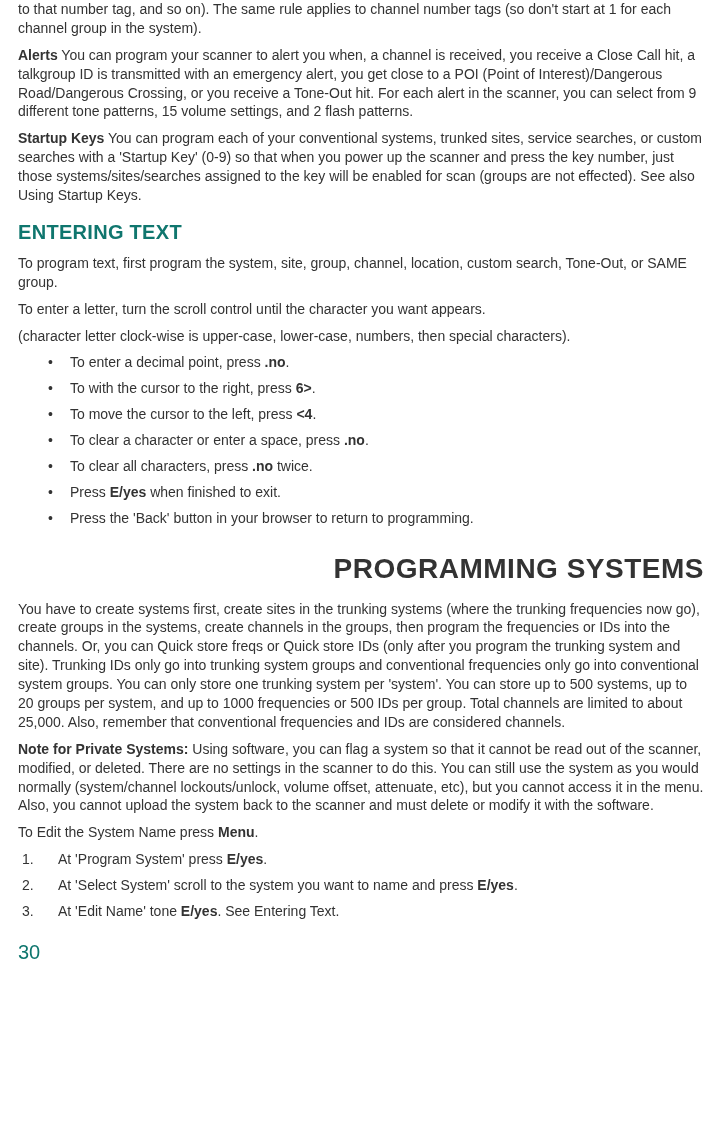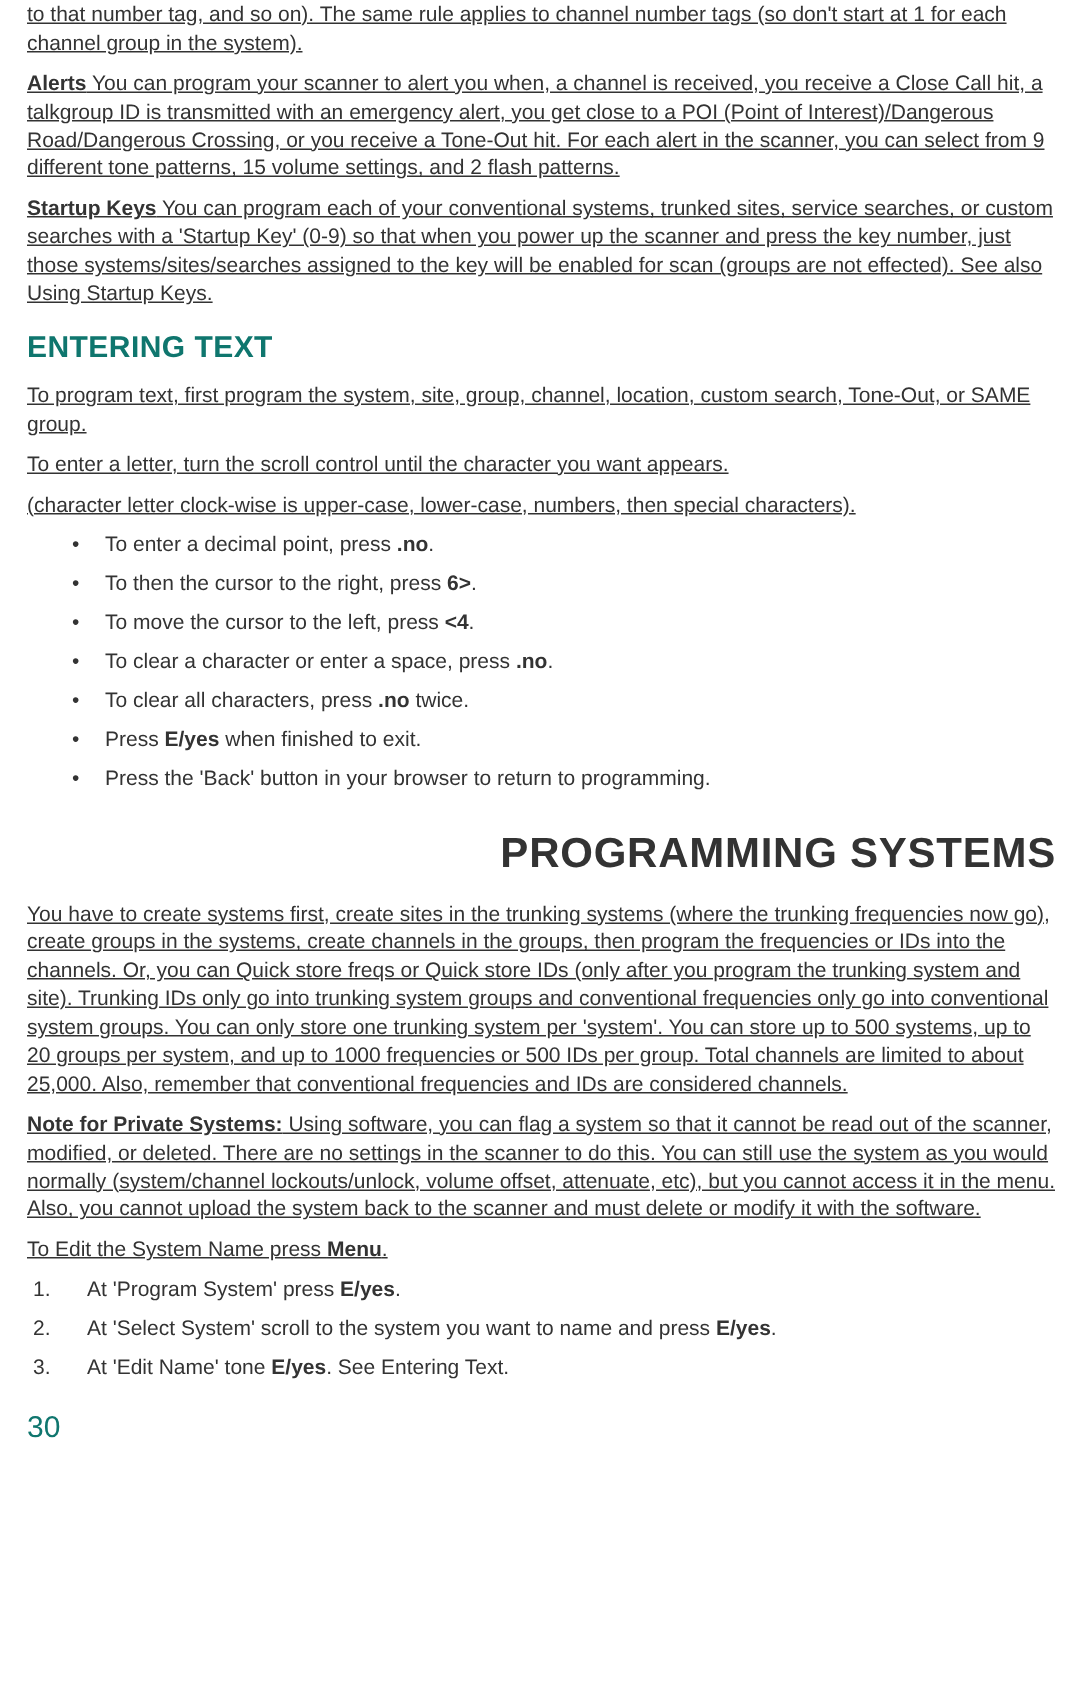--- a/index.html
+++ b/index.html
@@ -11,21 +11,20 @@
       font-family: Arial, Helvetica, sans-serif;
       font-size: 14px;
       color: #333;
       background: #fff;
       width: 722px;
       padding: 0 18px 20px 18px;
       line-height: 1.35;
     }
     .para {
       margin-bottom: 8px;
-      text-decoration: underline;
     }
     .bold {
       font-weight: bold;
     }
     h2 {
       font-size: 20px;
       font-weight: bold;
       letter-spacing: 0.3px;
       margin-top: 14px;
       margin-bottom: 8px;
@@ -96,21 +95,21 @@
 
 <p class="para">To program text, first program the system, site, group, channel, location, custom search, Tone-Out, or SAME group.</p>
 <p class="para">To enter a letter, turn the scroll control until the character you want appears.</p>
 <p class="para">(character letter clock-wise is upper-case, lower-case, numbers, then special characters).</p>
 
 <ul>
   <li>
     <span>To enter a decimal point, press </span><span class="bold">.no</span><span>.</span>
   </li>
   <li>
-    <span>To then the cursor to the right, press </span><span class="bold">6&gt;</span><span>.</span>
+    <span>To with the cursor to the right, press </span><span class="bold">6&gt;</span><span>.</span>
   </li>
   <li>
     <span>To move the cursor to the left, press </span><span class="bold">&lt;4</span><span>.</span>
   </li>
   <li>
     <span>To clear a character or enter a space, press </span><span class="bold">.no</span><span>.</span>
   </li>
   <li>
     <span>To clear all characters, press </span><span class="bold">.no</span><span> twice.</span>
   </li>

